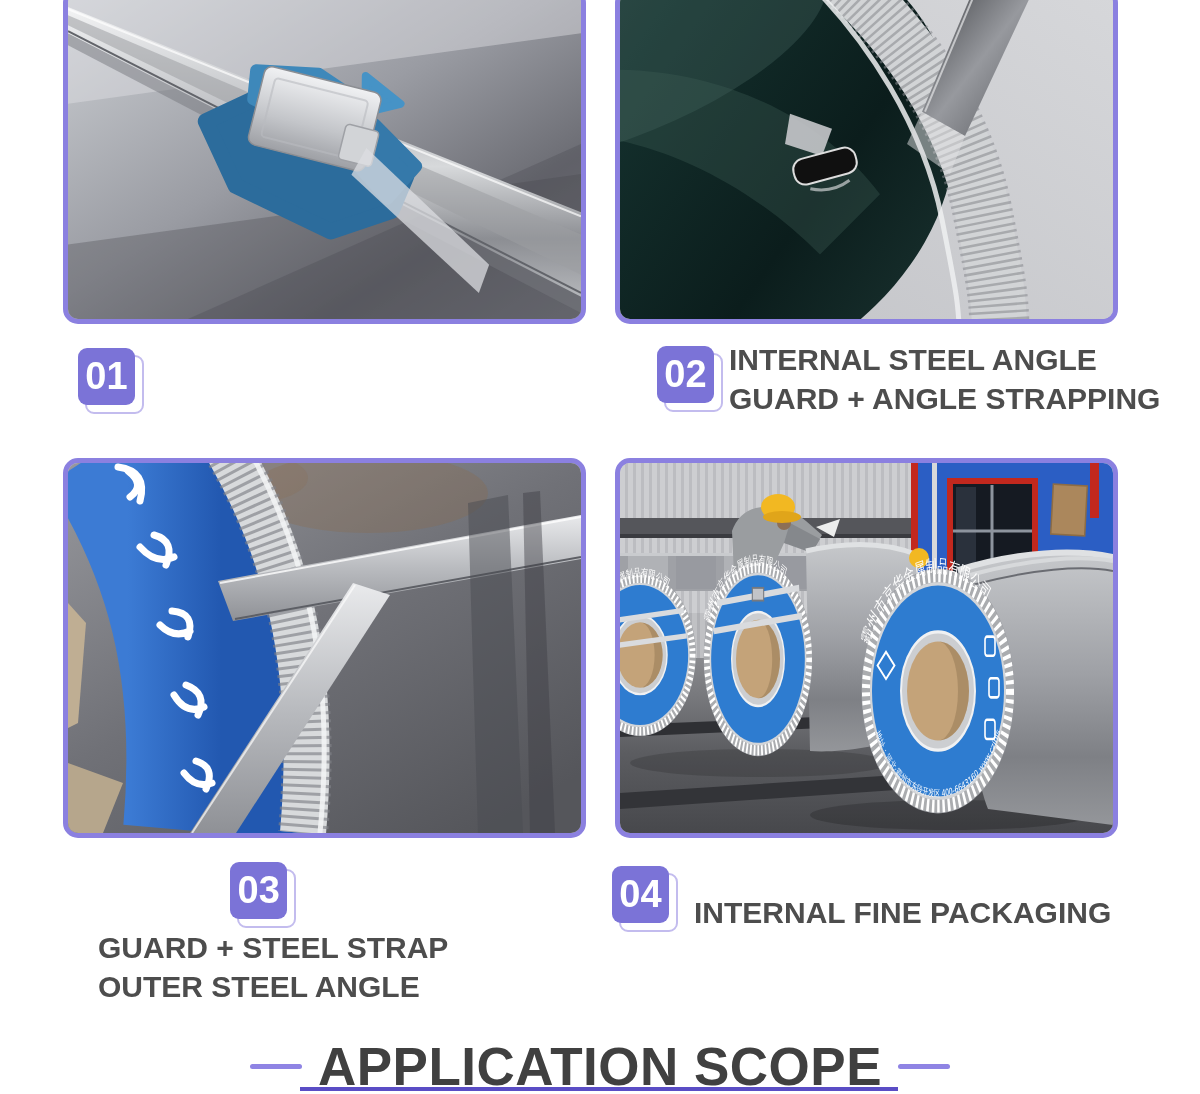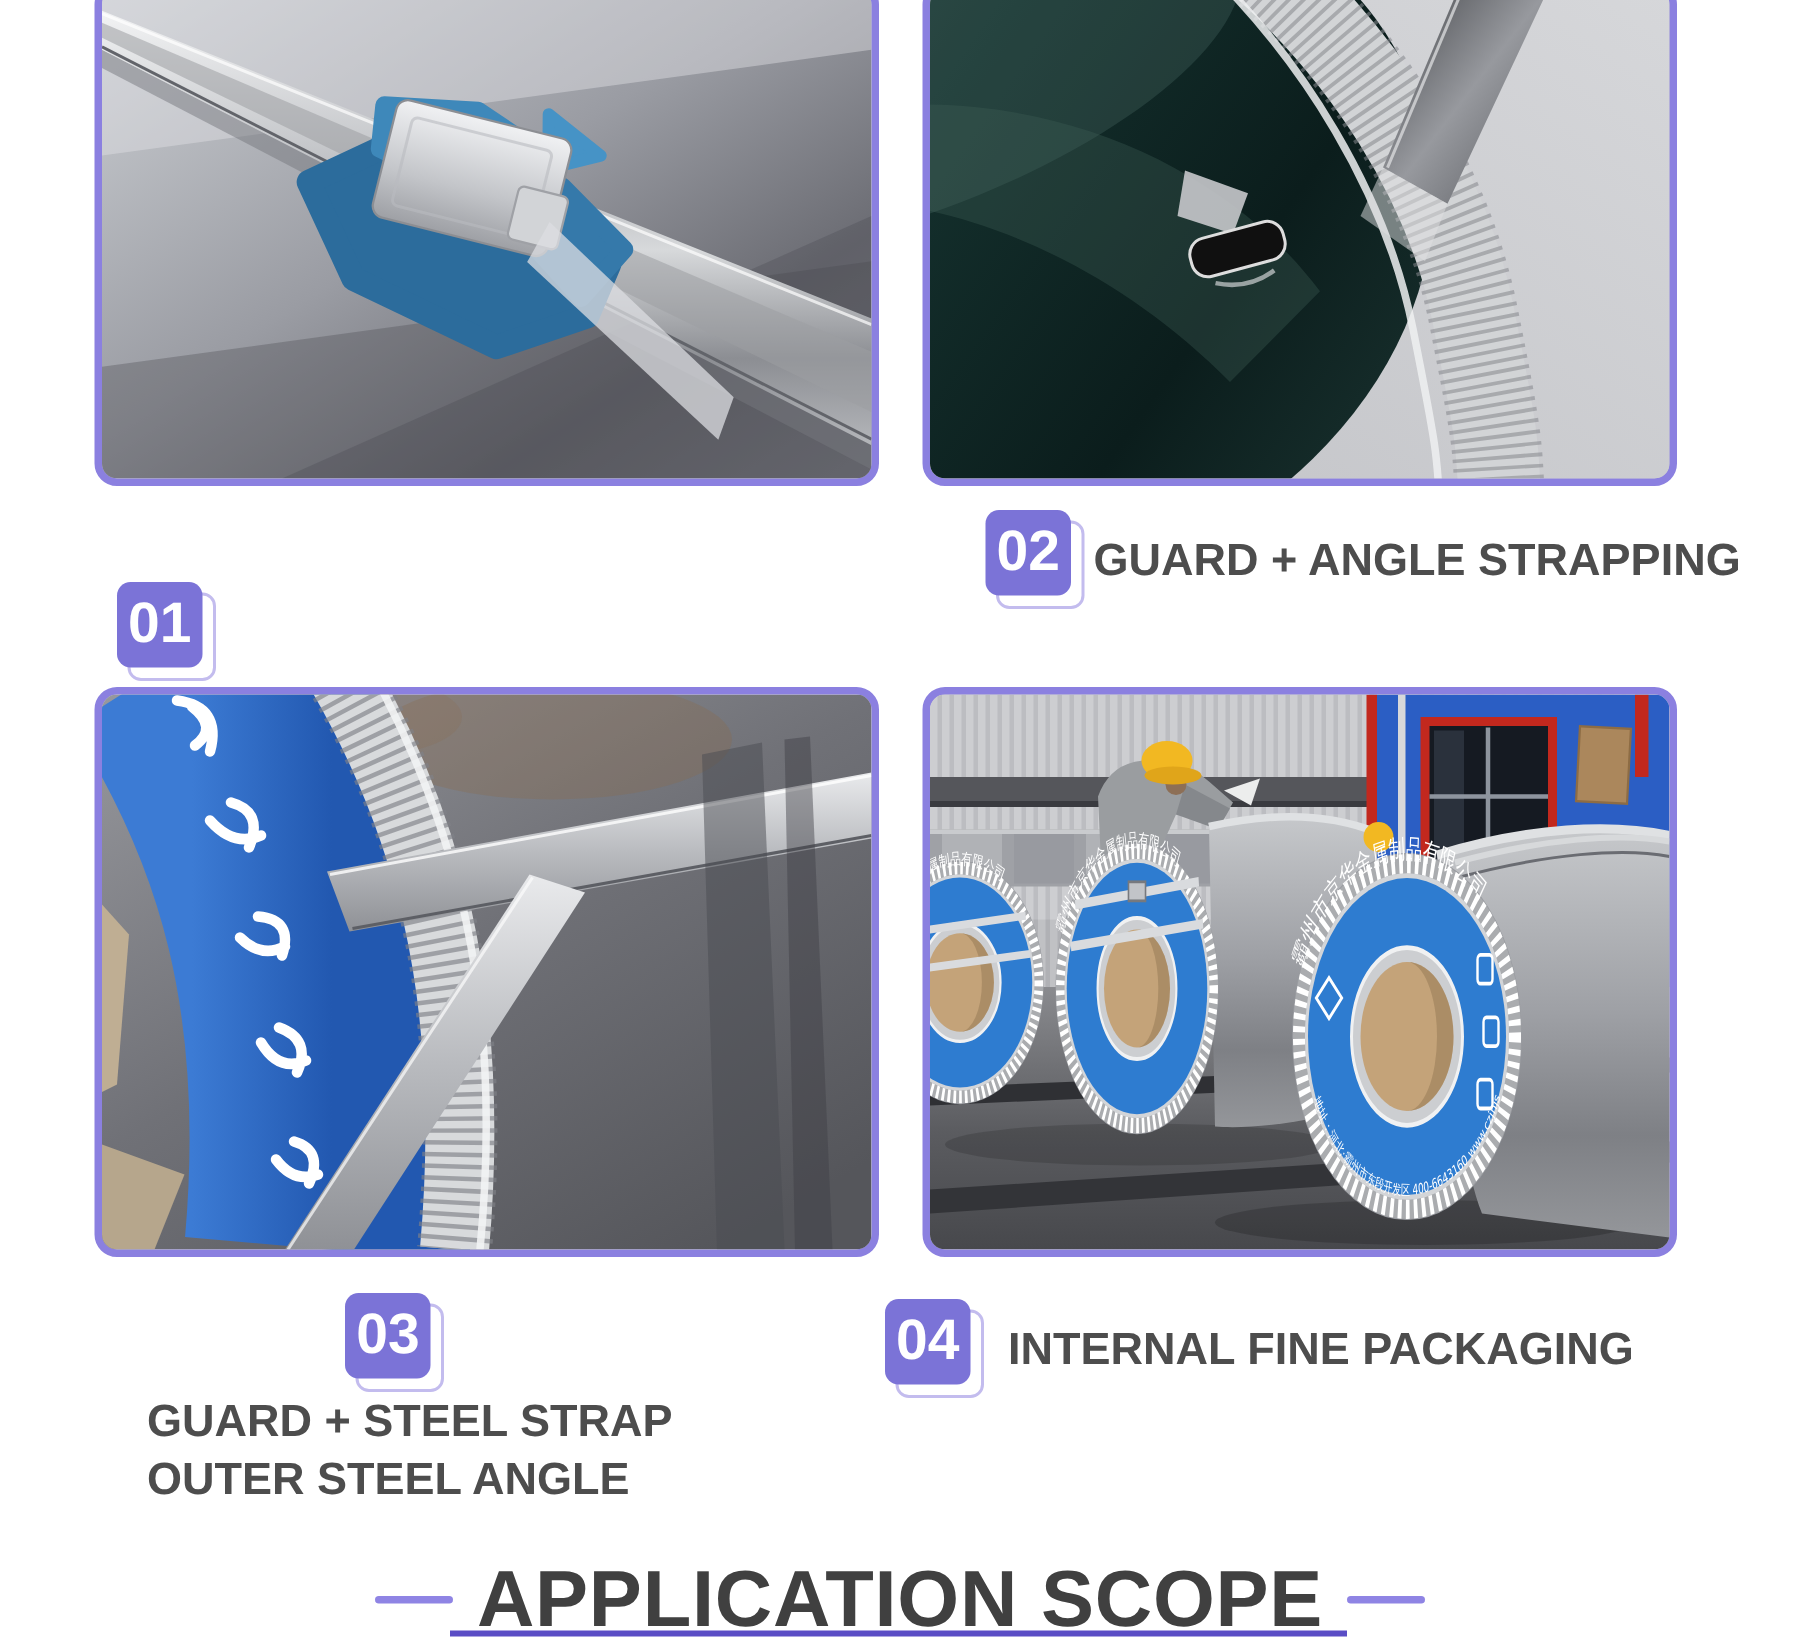--- a/index.html
+++ b/index.html
@@ -6,24 +6,24 @@
   .page{position:relative;width:1200px;height:1094px;overflow:hidden;background:#fff;
         font-family:"Liberation Sans",sans-serif;}
   .frame{position:absolute;border:5px solid #8b80e0;border-radius:15px;overflow:hidden;
          background:#cfd0d3;box-sizing:border-box;}
   .frame svg{display:block;width:100%;height:100%;}
   .f1{left:63px;top:-12px;width:523px;height:336px;}
   .f2{left:615px;top:-12px;width:503px;height:336px;}
   .f3{left:63px;top:458px;width:523px;height:380px;}
   .f4{left:615px;top:458px;width:503px;height:380px;}
   .feature{position:absolute;display:flex;align-items:center;}
-  .fp1{left:78px;top:348px;margin-top:40px;}
+  .fp1{left:78px;top:348px;}
   .fp2{left:612px;top:340px;padding-left:45px;}
   .fp3{left:78px;top:862px;flex-direction:column;}
-  .fp4{left:590px;top:866px;}
+  .fp4{left:612px;top:866px;align-items:flex-end;}
   .badge{position:relative;width:66px;height:66px;flex:0 0 auto;}
   .badge-back{position:absolute;left:7px;top:7px;width:55px;height:55px;background:#fff;
               border:2px solid #c3bcee;border-radius:9px;}
   .badge-front{position:absolute;left:0;top:0;width:57px;height:57px;background:#7b73d7;
                border-radius:9px;color:#fff;font-weight:bold;font-size:38px;
                display:flex;align-items:center;justify-content:center;}
   .caption{font-weight:bold;color:#4d4d4d;font-size:30px;line-height:39px;white-space:nowrap;}
   .heading-row{position:absolute;left:0;right:0;top:1036px;display:flex;gap:16px;
                align-items:center;justify-content:center;}
   .heading-dash{width:52px;height:5px;border-radius:3px;background:#8f84e4;flex:0 0 auto;}
@@ -307,20 +307,21 @@
       <div class="badge-front">01</div>
     </div>
   </div>
 
   <div class="feature fp2">
     <div class="badge">
       <div class="badge-back"></div>
       <div class="badge-front">02</div>
     </div>
     <div class="caption" style="margin-left:6px">
+      <div>INTERNAL STEEL ANGLE</div>
       <div>GUARD + ANGLE STRAPPING</div>
     </div>
   </div>
 
   <div class="feature fp3">
     <div class="badge">
       <div class="badge-back"></div>
       <div class="badge-front">03</div>
     </div>
     <div class="caption" style="margin-left:20px">

